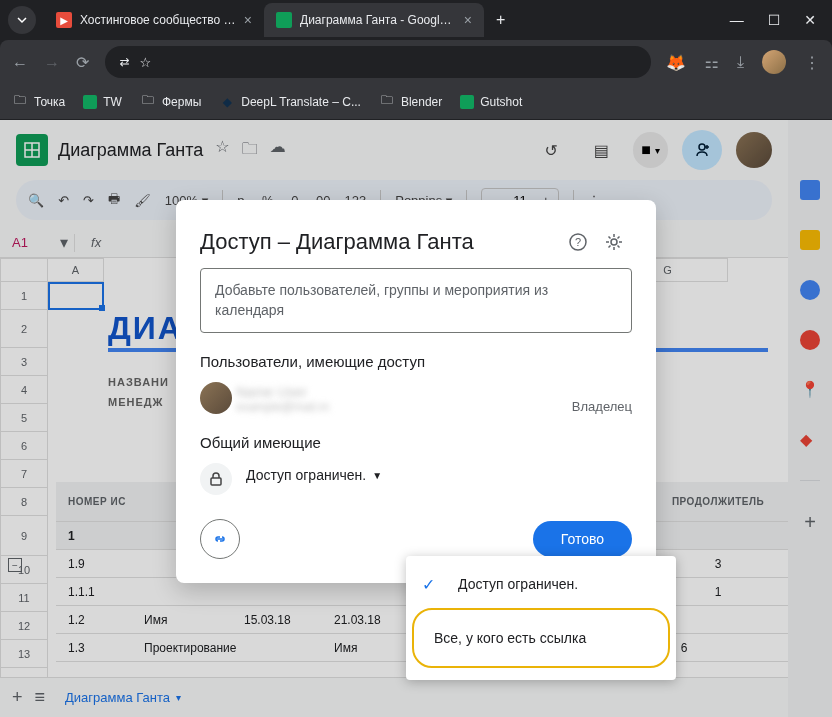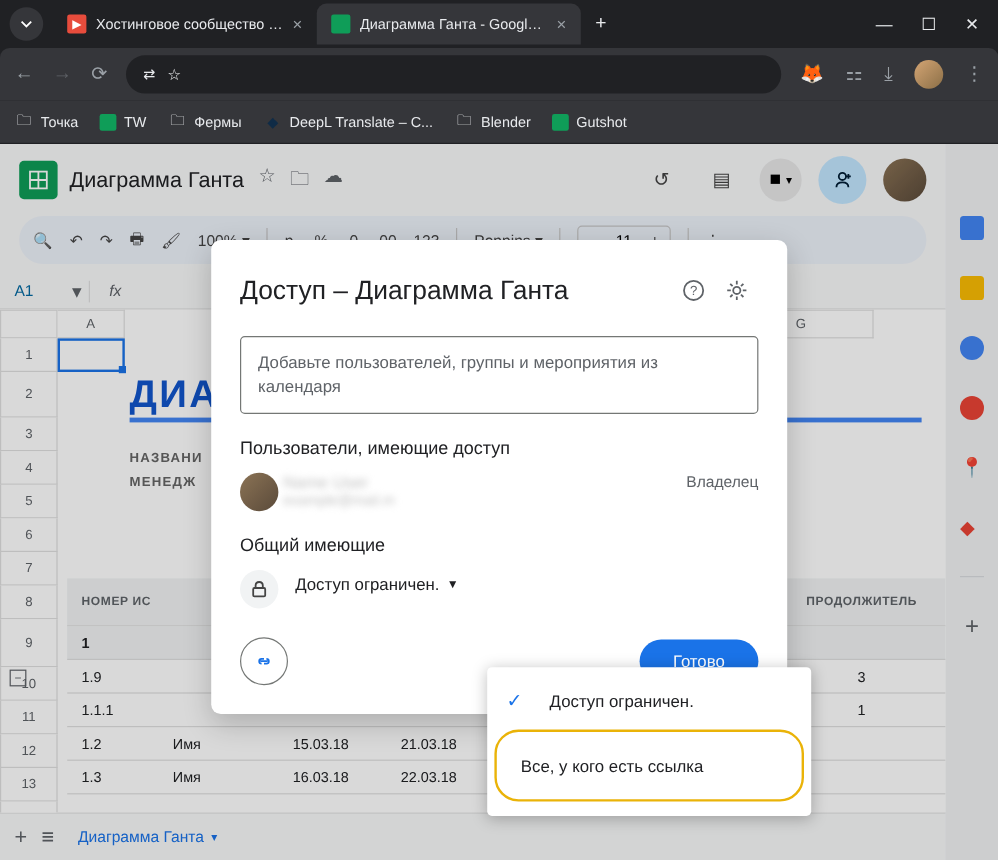--- a/index.html
+++ b/index.html
@@ -48,21 +48,21 @@
 .share-btn { width: 40px; height: 40px; border-radius: 20px; background: #c2e7ff; display: flex; align-items: center; justify-content: center; cursor: pointer; }
 .user-avatar { width: 36px; height: 36px; border-radius: 18px; background: linear-gradient(135deg, #8b7355, #5a4a3a); }
 
 .toolbar { height: 40px; margin: 0 16px; background: #edf2fa; border-radius: 20px; display: flex; align-items: center; padding: 0 12px; gap: 14px; color: #444; font-size: 13px; }
 .toolbar-sep { width: 1px; height: 20px; background: #c7c7c7; }
 .font-size-box { display: flex; align-items: center; border: 1px solid #c7c7c7; border-radius: 4px; height: 24px; }
 .font-size-box span { padding: 0 8px; cursor: pointer; }
 .font-size-box input { width: 28px; border: none; text-align: center; font-size: 13px; background: transparent; }
 
 .formula-bar { height: 30px; display: flex; align-items: center; border-bottom: 1px solid #e0e0e0; margin-top: 8px; }
-.cell-ref { width: 60px; padding: 0 12px; font-size: 13px; color: #0369a1; }
+.cell-ref { width: 60px; padding: 0 12px; font-size: 13px; color: #be185d; }
 .fx { padding: 0 10px; color: #5f6368; font-style: italic; font-size: 13px; }
 
 .spreadsheet { flex: 1; overflow: hidden; position: relative; background: #fff; }
 .row-headers { width: 48px; }
 .row-header { height: 28px; border: 1px solid #e0e0e0; border-top: none; background: #fff; display: flex; align-items: center; justify-content: center; font-size: 11px; color: #5f6368; }
 .col-headers { display: flex; height: 24px; }
 .col-header { border: 1px solid #e0e0e0; border-left: none; background: #fff; display: flex; align-items: center; justify-content: center; font-size: 11px; color: #5f6368; }
 .col-a { width: 56px; }
 
 .sheet-content { position: absolute; left: 48px; top: 24px; right: 0; }
@@ -82,28 +82,28 @@
 .dc-date { width: 90px; }
 .dc-dur { width: 140px; text-align: center; }
 
 .sheet-tabs { height: 40px; border-top: 1px solid #e0e0e0; display: flex; align-items: center; padding: 0 12px; gap: 12px; background: #f8f9fa; }
 .sheet-tab-btn { color: #5f6368; cursor: pointer; font-size: 18px; }
 .sheet-tab { color: #1a73e8; font-size: 13px; font-weight: 500; padding: 0 8px; display: flex; align-items: center; gap: 6px; }
 
 
 .dialog-overlay { position: absolute; inset: 0; background: rgba(0,0,0,0.15); display: flex; align-items: flex-start; justify-content: center; padding-top: 80px; }
 .share-dialog { width: 480px; background: #fff; border-radius: 8px; padding: 24px; box-shadow: 0 8px 24px rgba(0,0,0,0.2); position: relative; }
-.dialog-header { display: flex; align-items: center; margin-bottom: 20px; }
+.dialog-header { display: flex; align-items: center; margin-bottom: 8px; }
 .dialog-title { font-size: 22px; color: #202124; flex: 1; }
 .dialog-icon-btn { width: 36px; height: 36px; display: flex; align-items: center; justify-content: center; color: #5f6368; cursor: pointer; border-radius: 18px; }
 
 .add-people { border: 1px solid #747775; border-radius: 4px; padding: 12px 14px; font-size: 14px; color: #5f6368; margin-bottom: 20px; cursor: text; line-height: 1.4; }
 
 .section-title { font-size: 15px; font-weight: 500; color: #202124; margin-bottom: 12px; }
-.user-row { display: flex; align-items: flex-start; gap: 4px; margin-bottom: 20px; }
+.user-row { display: flex; align-items: flex-end; gap: 4px; margin-bottom: 20px; }
 .user-av { width: 32px; height: 32px; border-radius: 16px; background: linear-gradient(135deg, #8b7355, #5a4a3a); }
 .user-info { flex: 1; }
 .user-name { font-size: 14px; color: #c0c0c0; filter: blur(3px); }
 .user-email { font-size: 12px; color: #c0c0c0; filter: blur(3px); }
 .user-role { font-size: 13px; color: #5f6368; }
 
 .access-section { margin-top: 8px; }
 .access-row { display: flex; align-items: flex-start; gap: 14px; margin-top: 10px; }
 .lock-circle { width: 32px; height: 32px; border-radius: 16px; background: #f1f3f4; display: flex; align-items: center; justify-content: center; color: #444; flex-shrink: 0; }
 .access-details { flex: 1; }
@@ -324,20 +324,21 @@
         </div>
         <div class="data-row">
           <div class="dc-num">1.2</div>
           <div class="dc-owner">Имя</div>
           <div class="dc-date">15.03.18</div>
           <div class="dc-date">21.03.18</div>
           <div class="dc-dur">6</div>
         </div>
         <div class="data-row">
           <div class="dc-num">1.3</div>
+          <div class="dc-name">Проектирование</div>
           <div class="dc-owner">Имя</div>
           <div class="dc-date">16.03.18</div>
           <div class="dc-date">22.03.18</div>
           <div class="dc-dur">6</div>
         </div>
       </div>
     </div>
 
     <div class="sheet-tabs">
       <span class="sheet-tab-btn">+</span>

